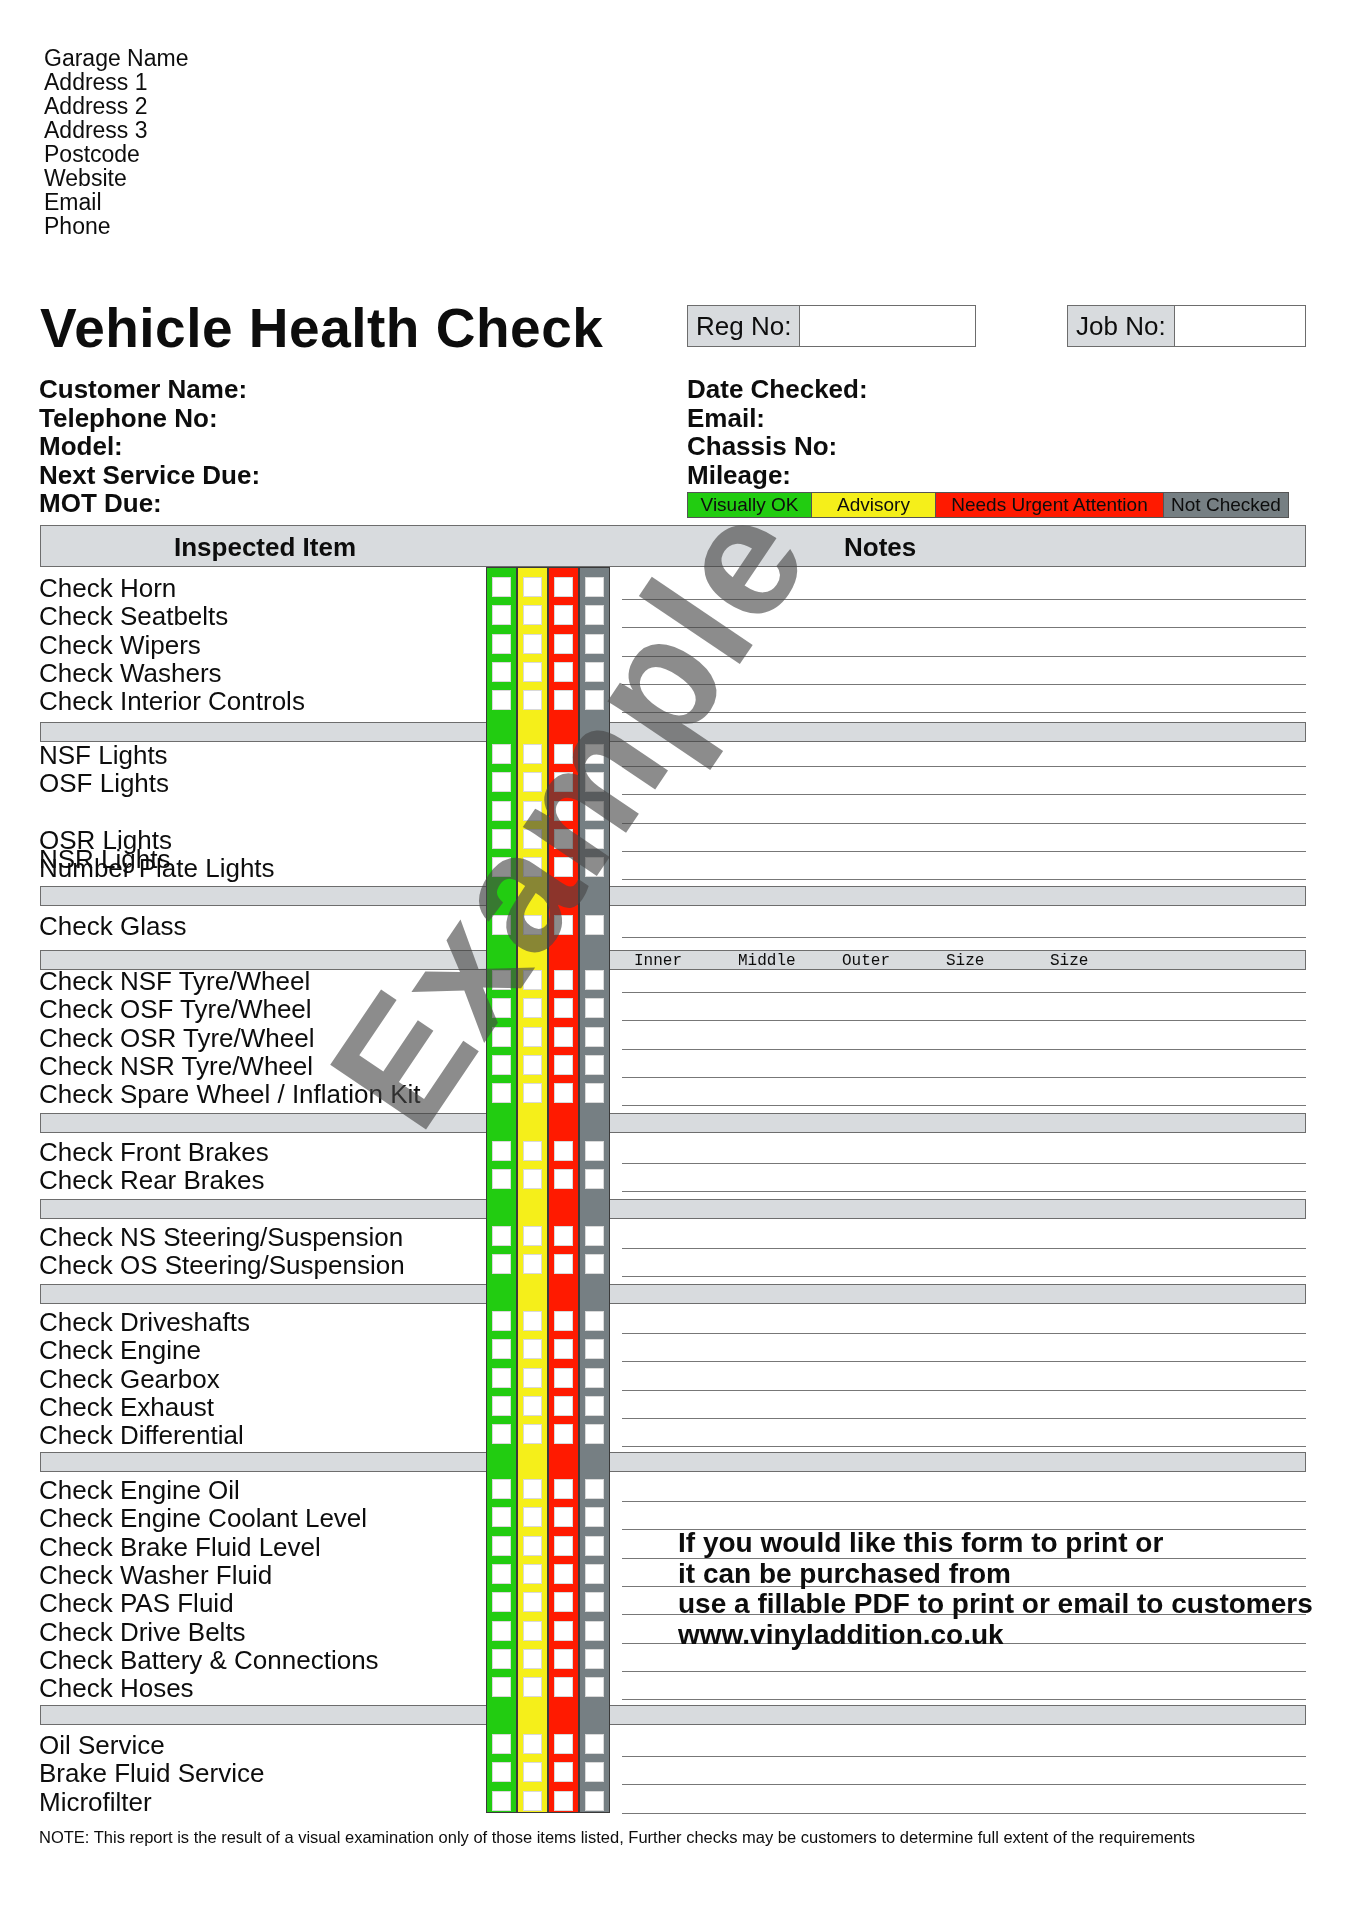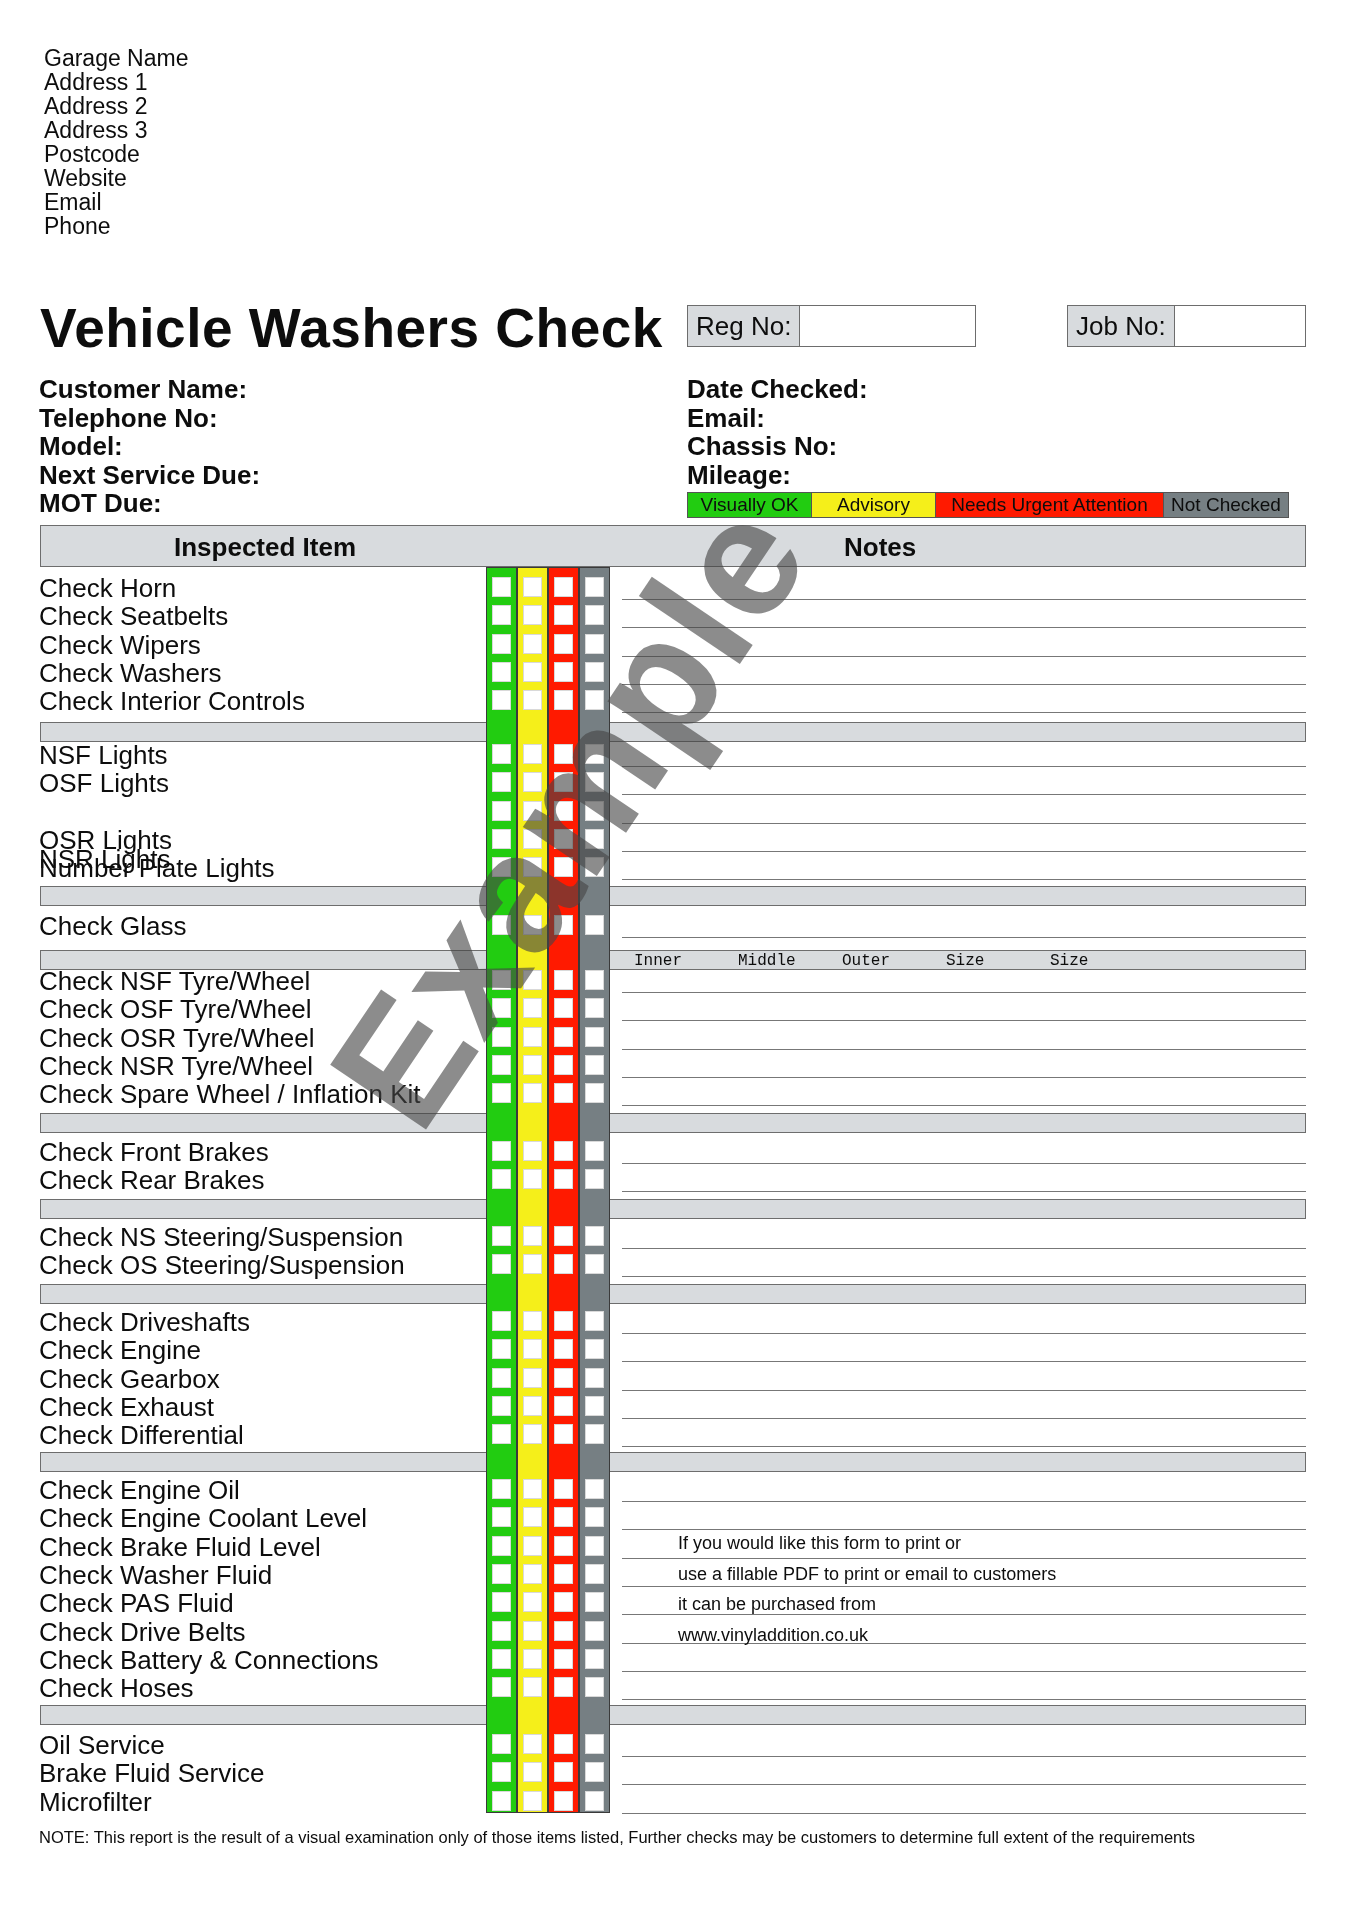--- a/index.html
+++ b/index.html
@@ -17,40 +17,40 @@
   .legend div { font-size:19px; line-height:24px; padding:0 4px; white-space:nowrap; border-right:1px solid #555; box-sizing:border-box; text-align:center; }
   .legend div:last-child { border-right:none; }
   .headbar { left:40px; top:525px; width:1266px; height:42px; background:#d8dbde; border:1.5px solid #6d6d6d; box-sizing:border-box; }
   .headbar span { position:absolute; top:6px; font-size:26px; font-weight:bold; white-space:nowrap; }
   .divbar { position:absolute; left:40px; width:1266px; height:20px; background:#d8dbde; border:1.5px solid #6d6d6d; box-sizing:border-box; }
   .tyrelbl { position:absolute; font-size:16px; white-space:nowrap; top:1px; }
   .item { position:absolute; left:39px; font-size:26px; font-weight:normal; line-height:28px; white-space:nowrap; }
   .col { position:absolute; top:567px; height:1246px; width:31px; box-sizing:border-box; border:1px solid #3a3a3a; }
   .cb { position:absolute; width:19px; height:20px; background:#ffffff; box-sizing:border-box; border:1px solid rgba(0,0,0,0.15); }
   .noteline { position:absolute; left:622px; width:684px; height:0; border-top:1.5px solid #777; }
-  .promo { left:678px; top:1528px; font-size:18px; font-weight:normal; line-height:30.5px; }
+  .promo { left:678px; top:1528px; font-size:28px; font-weight:bold; line-height:30.5px; }
   .promo div { white-space:nowrap; }
   .footnote { left:39px; top:1828px; font-size:16.5px; white-space:nowrap; }
   .watermark { left:372px; top:1010px; font-size:168px; font-weight:bold; color:rgba(70,70,70,0.62); transform-origin:left center; transform:rotate(-56deg); white-space:nowrap; letter-spacing:2px; pointer-events:none; }
 </style>
 </head>
 <body>
 
 <div class="abs garage">
   <div>Garage Name</div>
   <div>Address 1</div>
   <div>Address 2</div>
   <div>Address 3</div>
   <div>Postcode</div>
   <div>Website</div>
   <div>Email</div>
   <div>Phone</div>
 </div>
 
-<div class="abs title">Vehicle Washers Check</div>
+<div class="abs title">Vehicle Health Check</div>
 
 <div class="idbox" style="left:687px; top:305px; width:289px;">
   <div class="lbl">Reg No:</div>
   <div class="val"></div>
 </div>
 <div class="idbox" style="left:1067px; top:305px; width:239px;">
   <div class="lbl">Job No:</div>
   <div class="val"></div>
 </div>
 
@@ -314,20 +314,20 @@
     <div class="item" style="top: 1787.6px;">Microfilter</div>
     <div class="cb" style="left: 492px; top: 1790.6px;"></div>
     <div class="cb" style="left: 523px; top: 1790.6px;"></div>
     <div class="cb" style="left: 554px; top: 1790.6px;"></div>
     <div class="cb" style="left: 585px; top: 1790.6px;"></div>
     <div class="noteline" style="top: 1812.6px;"></div>
   </div>
 
 <div class="abs promo">
   <div>If you would like this form to print or</div>
+  <div>it can be purchased from</div>
   <div>use a fillable PDF to print or email to customers</div>
-  <div>it can be purchased from</div>
   <div>www.vinyladdition.co.uk</div>
 </div>
 
 <div class="abs footnote">NOTE: This report is the result of a visual examination only of those items listed, Further checks may be customers to determine full extent of the requirements</div>
 
 <div class="abs watermark">Example</div>
 
 </body></html>

